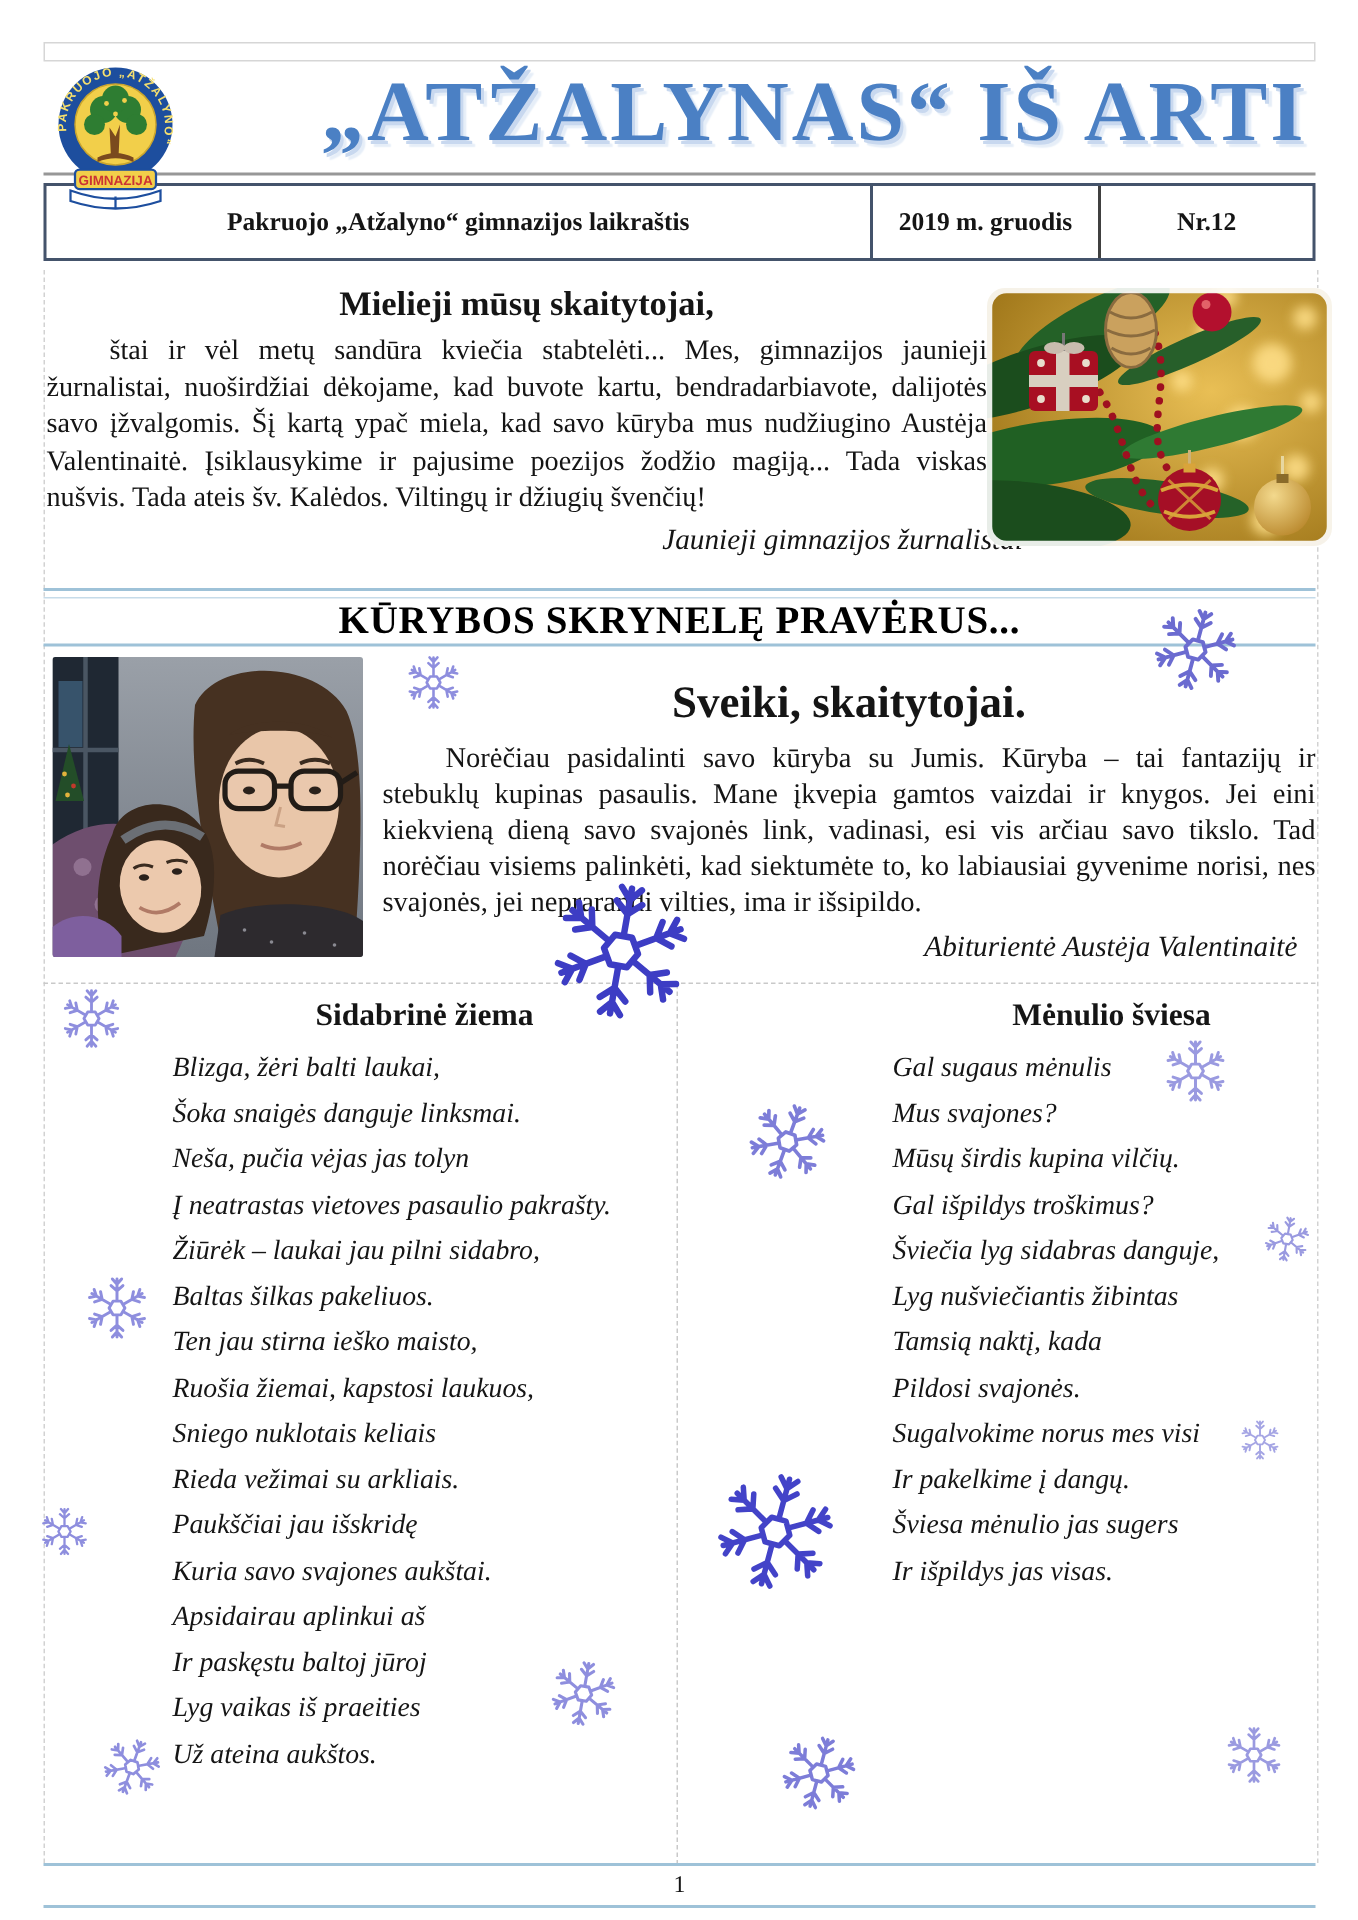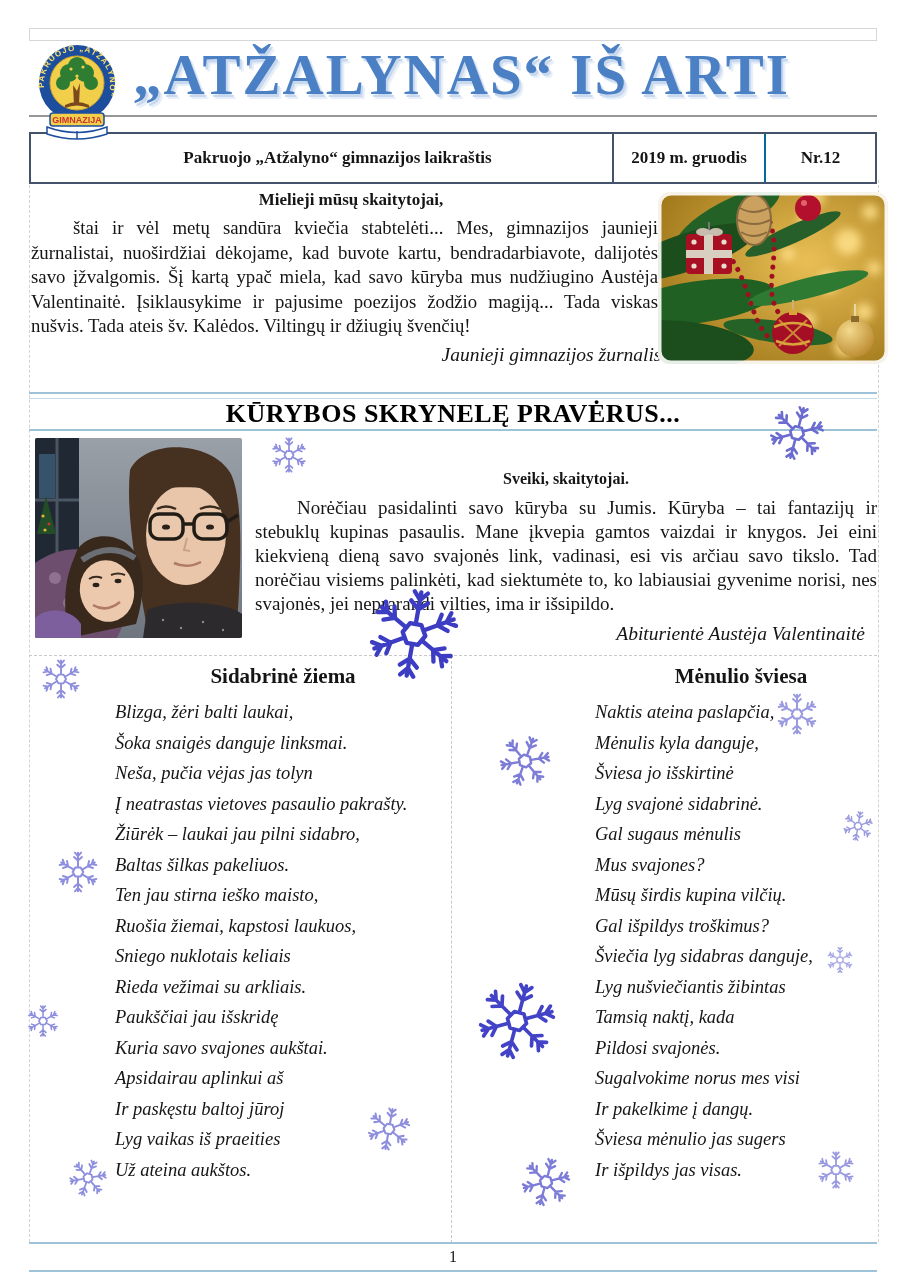--- a/index.html
+++ b/index.html
@@ -4,48 +4,48 @@
 <style>
   html,body{margin:0;padding:0;background:#ffffff;}
   .page{position:relative;width:905px;height:1280px;background:#fff;overflow:hidden;
         font-family:"Liberation Serif",serif;color:#151515;}
   .frame{position:absolute;left:29px;top:180px;width:848px;height:1062px;
          border-left:1px dashed #d2d2d2;border-right:1px dashed #d2d2d2;pointer-events:none;}
   .topstrip{position:absolute;left:29px;top:28px;width:846px;height:11px;border:1px solid #d6d6d6;}
   
   .masthead{position:absolute;left:29px;top:41px;width:848px;height:74px;border-bottom:2px solid #979797;}
   .logo{position:absolute;left:6px;top:2px;width:84px;height:98px;z-index:3;}
-  .masthead h1{position:absolute;left:104px;right:6px;top:-4px;margin:0;text-align:left;
+  .masthead h1{position:absolute;left:104px;right:6px;top:-4px;margin:0;text-align:right;
         font-size:57px;line-height:76px;font-weight:bold;letter-spacing:2px;white-space:nowrap;
         color:#4b80c4;text-shadow:2px 3px 0 #c8d8ef,4px 5px 1px #e6eef8;}
   
-  .infobar{position:absolute;left:29px;top:132px;width:848px;height:52px;display:flex;
-        border:2px solid #44536b;box-sizing:border-box;padding-left:32px;}
+  .infobar{position:absolute;left:29px;top:122px;width:848px;height:52px;display:flex;
+        border:2px solid #44536b;box-sizing:border-box;}
   .infobar .cell{display:flex;align-items:center;justify-content:center;
         font-weight:bold;font-size:17px;}
   .cell-name{flex:0 0 549px;}
-  .cell-date{flex:0 0 150px;border-left:2px solid #44536b;border-right:2px solid #0369a1;}
+  .cell-date{flex:0 0 150px;border-left:2px solid #44536b;border-right:2px solid #404040;}
   .cell-issue{flex:1 1 auto;}
   
   .intro{position:absolute;left:31px;top:184px;width:846px;height:208px;}
-  .intro h2{margin:6px 0 6px;width:640px;text-align:center;font-size:17px;}
+  .intro h2{margin:6px 0 6px;width:640px;text-align:center;font-size:23px;}
   .intro p{margin:0;width:627px;font-size:18.8px;line-height:24.6px;text-align:justify;text-indent:42px;}
   .intro .sig{margin:4px 0 0;width:651px;text-align:right;font-style:italic;font-size:19.5px;text-indent:0;}
   .tree-photo{position:absolute;left:627px;top:8px;width:230px;height:172px;}
   .double-rule{position:absolute;left:29px;top:392px;width:848px;height:4px;
         border-top:2px solid #9ec2d8;border-bottom:1px solid #c6dbe9;}
   
   .section-heading{position:absolute;left:29px;top:399px;width:848px;margin:0;text-align:center;
         font-size:26px;font-weight:bold;color:#000000;letter-spacing:.5px;}
   .rule-blue{position:absolute;left:29px;top:429px;width:848px;border-top:2px solid #9ec2d8;}
   
   .greeting{position:absolute;left:29px;top:434px;width:848px;height:221px;}
   .girls-photo{position:absolute;left:6px;top:4px;width:207px;height:200px;}
   .greeting-text{margin-left:226px;width:622px;}
-  .greeting h3{margin:36px 0 8px;text-align:center;font-size:16px;}
+  .greeting h3{margin:18px 0 8px;text-align:center;font-size:30px;}
   .greeting p{margin:0;font-size:19px;line-height:24px;text-align:justify;text-indent:42px;}
   .greeting .sig{margin:6px 12px 0 0;text-align:right;font-style:italic;font-size:19.5px;text-indent:0;}
   
   .poems{position:absolute;left:29px;top:655px;width:848px;height:587px;border-top:1px dashed #c9c9c9;}
   .pdivider{position:absolute;left:422px;top:0;bottom:0;border-left:1px dashed #c9c9c9;}
   .pcol{position:absolute;top:8px;}
   .pcol-left{left:86px;width:336px;}
   .pcol-right{left:566px;width:292px;}
   .pcol h4{margin:0 0 14px;text-align:center;font-size:21px;}
   .stanza{margin:0 0 8px;}
@@ -282,26 +282,20 @@
         <p class="pl">Apsidairau aplinkui aš</p>
         <p class="pl">Ir paskęstu baltoj jūroj</p>
         <p class="pl">Lyg vaikas iš praeities</p>
         <p class="pl">Už ateina aukštos.</p>
       </div>
     </div>
 
     <div class="pcol pcol-right">
       <h4>Mėnulio šviesa</h4>
       <div class="stanza">
-        <p class="pl">Naktis ateina paslapčia,</p>
-        <p class="pl">Mėnulis kyla danguje,</p>
-        <p class="pl">Šviesa jo išskirtinė</p>
-        <p class="pl">Lyg svajonė sidabrinė.</p>
-      </div>
-      <div class="stanza">
         <p class="pl">Gal sugaus mėnulis</p>
         <p class="pl">Mus svajones?</p>
         <p class="pl">Mūsų širdis kupina vilčių.</p>
         <p class="pl">Gal išpildys troškimus?</p>
       </div>
       <div class="stanza">
         <p class="pl">Šviečia lyg sidabras danguje,</p>
         <p class="pl">Lyg nušviečiantis žibintas</p>
         <p class="pl">Tamsią naktį, kada</p>
         <p class="pl">Pildosi svajonės.</p>

